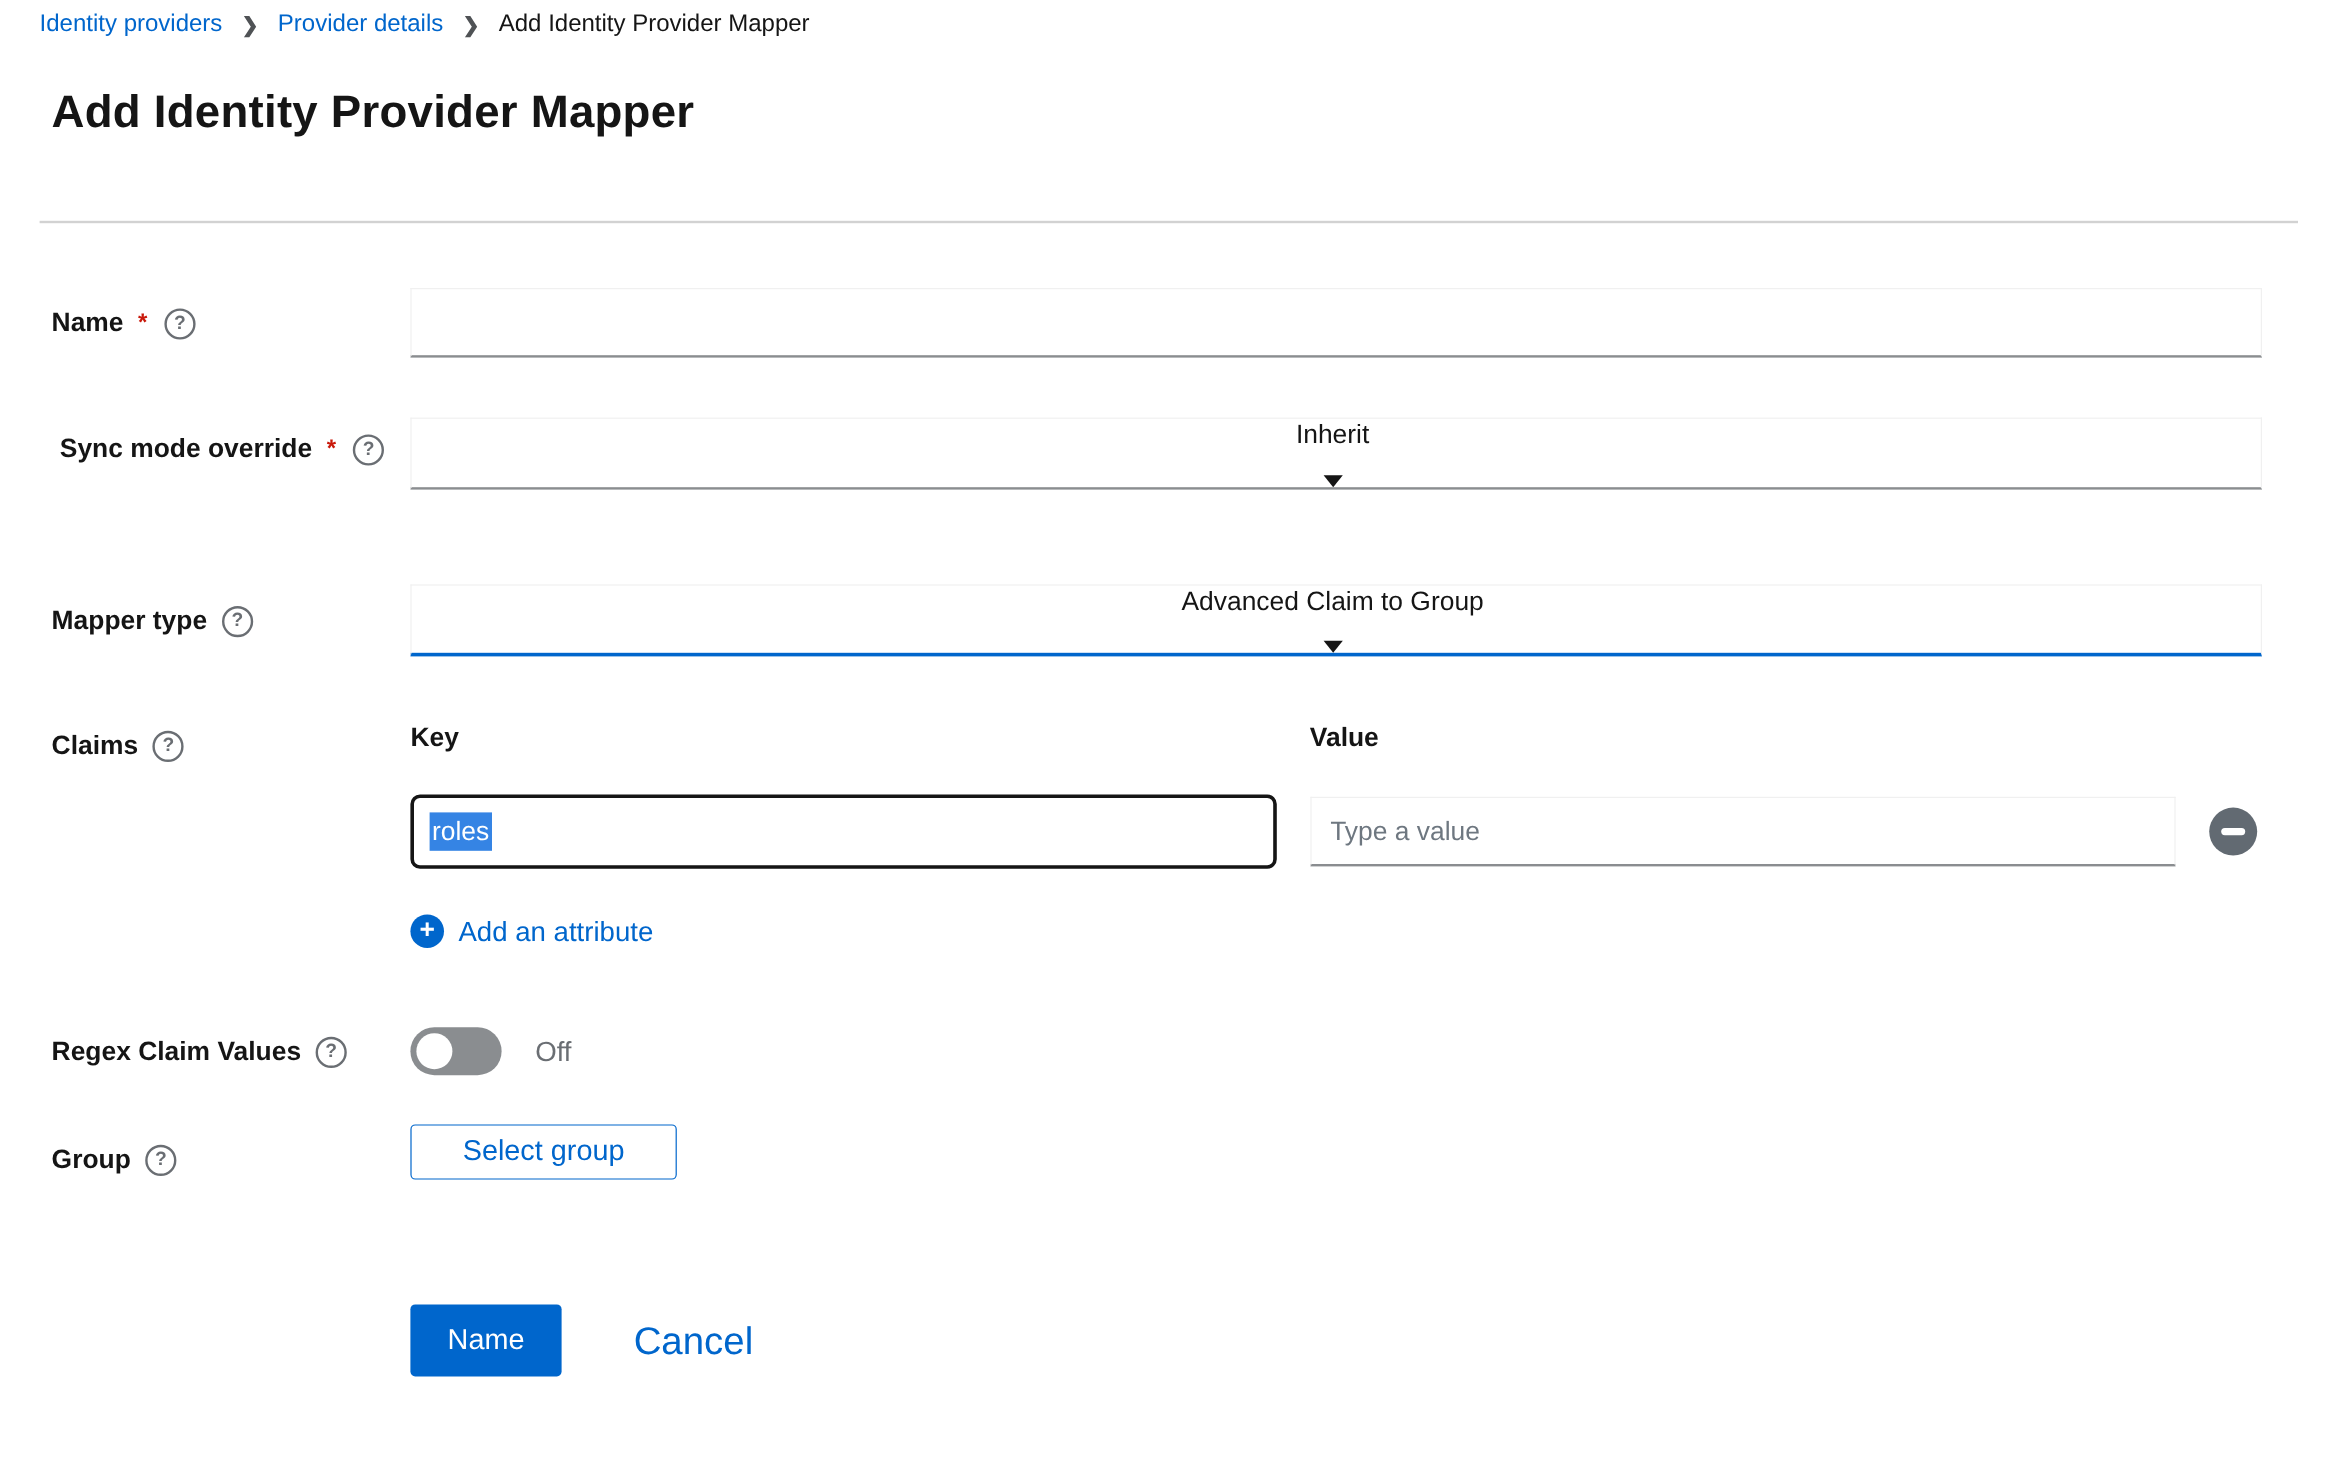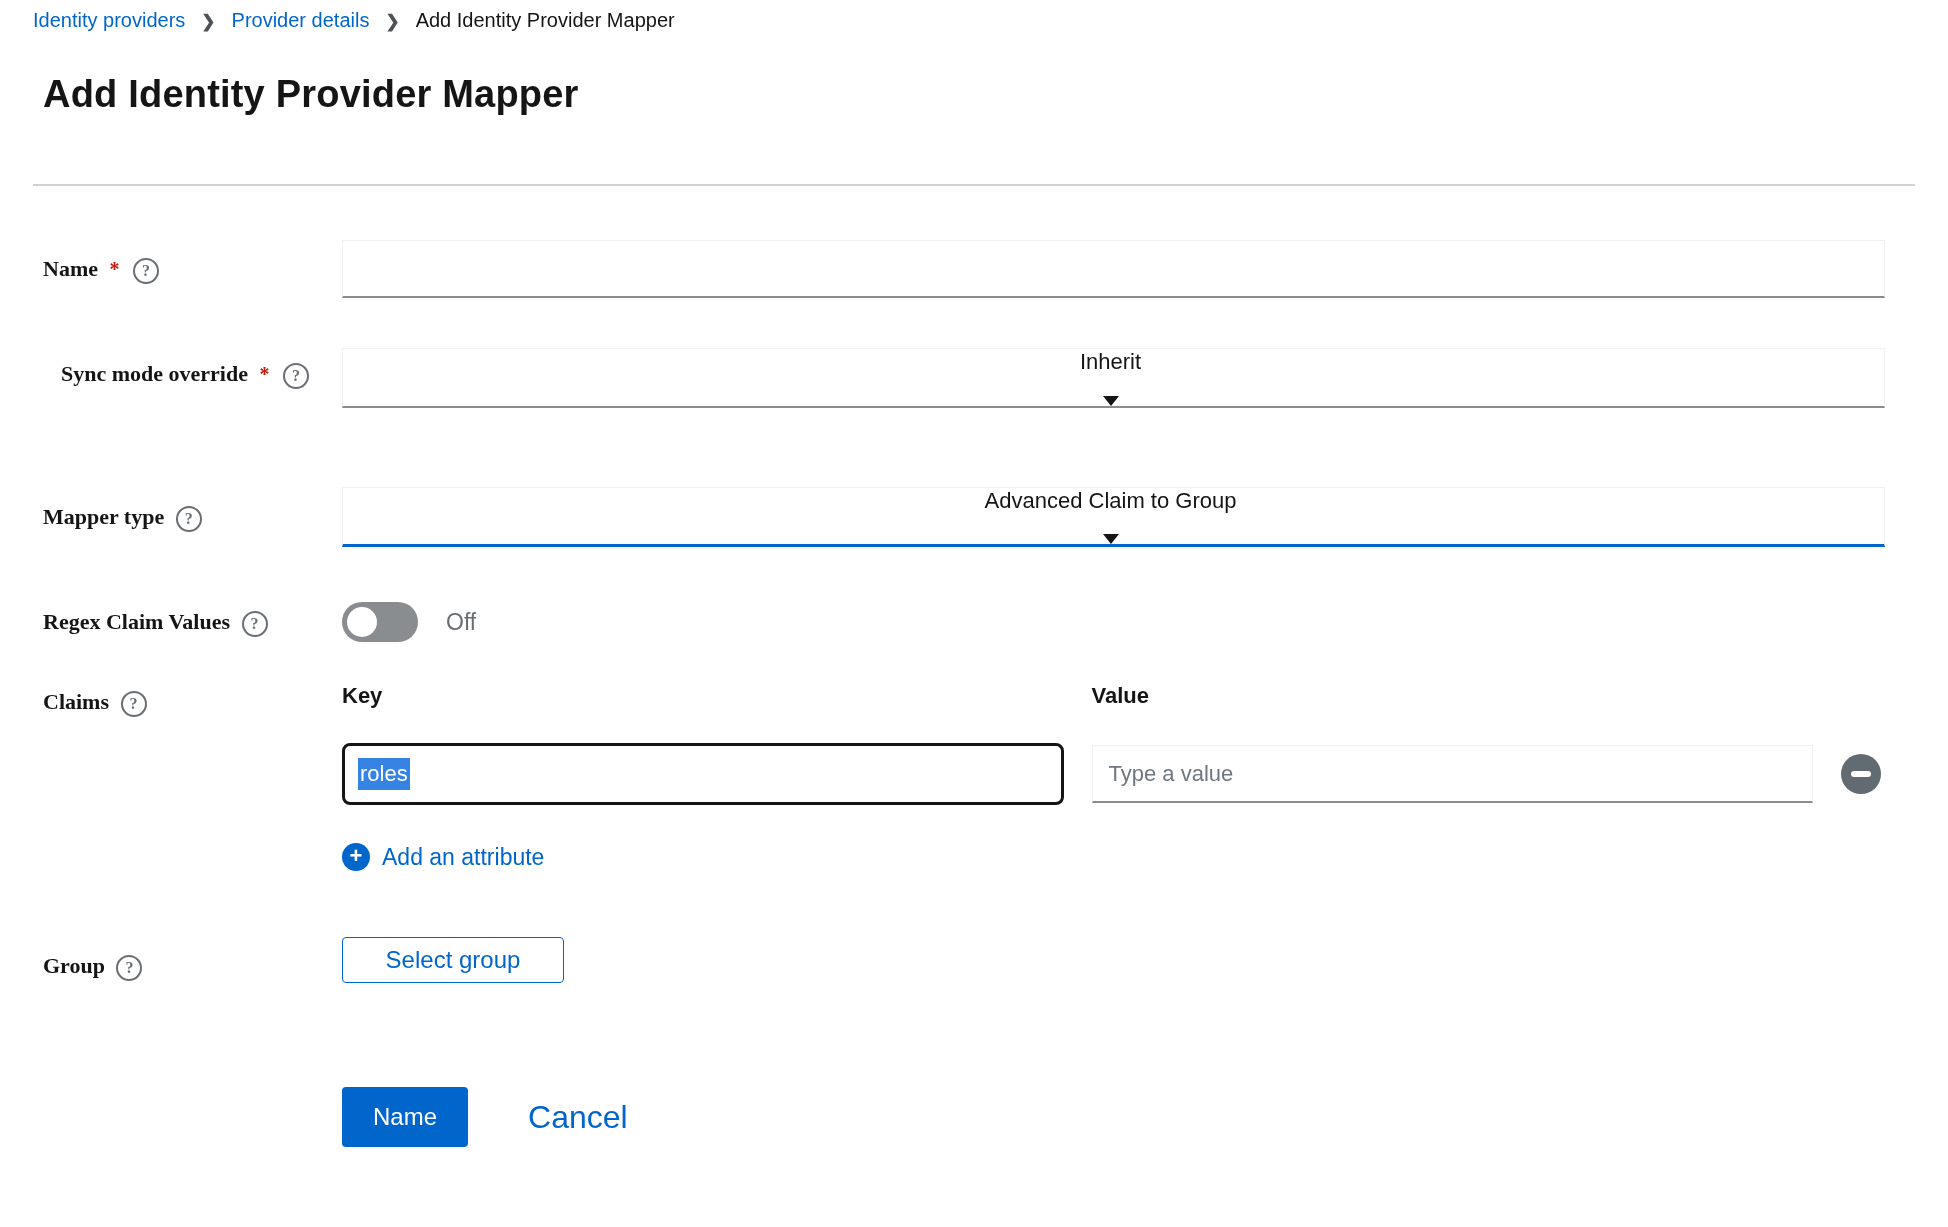--- a/index.html
+++ b/index.html
@@ -15,21 +15,21 @@
   .crumb-sep { color:#4f5255; font-size:17px; font-weight:bold; transform:translateY(1px); }
   .crumb-current { color:#151515; }
 
   
   .page-title { margin:44px 0 0 43px; font-size:38px; line-height:44px; font-weight:600; letter-spacing:0.2px; }
   .divider { height:2px; background:#d2d2d2; margin:68px 33px 0 33px; }
 
   
   .form { margin-top:54px; padding:0 63px 0 43px; }
   .form-row { display:grid; grid-template-columns:299px 1fr; align-items:start; }
-  .label-cell { max-width:284px; font-size:22px; font-weight:bold; line-height:34px;font-family:Liberation Serif, serif; }
+  .label-cell { max-width:284px; font-size:22px; font-weight:bold; line-height:34px; }
   .label-cell .label-text { margin-right:6px; }
   .req { color:#c9190b; font-size:20px; vertical-align:top; margin-right:8px; }
   .help-icon {
     display:inline-flex; align-items:center; justify-content:center;
     width:26px; height:26px; border:2.5px solid #6a6e73; border-radius:50%;
     color:#6a6e73; font-size:16px; font-weight:bold; vertical-align:middle; cursor:pointer;
     line-height:1;
   }
 
   
@@ -139,33 +139,20 @@
   </div>
 
   <div class="form-row row-mapper">
     <div class="label-cell">
       <span class="label-text">Mapper type</span>
       <span class="help-icon">?</span>
     </div>
     <div class="pf-select focused">
       <span>Advanced Claim to Group</span>
       <span class="caret"></span>
-    </div>
-  </div>
-
-  <div class="form-row row-regex">
-    <div class="label-cell">
-      <span class="label-text">Regex Claim Values</span>
-      <span class="help-icon">?</span>
-    </div>
-    <div class="toggle-wrap">
-      <div class="toggle" role="switch" aria-checked="false">
-        <div class="toggle-knob"></div>
-      </div>
-      <span class="toggle-state">Off</span>
     </div>
   </div>
 
   <div class="form-row row-claims">
     <div class="label-cell">
       <span class="label-text">Claims</span>
       <span class="help-icon">?</span>
     </div>
     <div>
       <div class="kv-grid">
@@ -181,20 +168,33 @@
           <span class="minus-bar"></span>
         </button>
       </div>
       <a class="add-attr" href="#">
         <span class="plus-icon">+</span>
         <span class="add-attr-label">Add an attribute</span>
       </a>
     </div>
   </div>
 
+  <div class="form-row row-regex">
+    <div class="label-cell">
+      <span class="label-text">Regex Claim Values</span>
+      <span class="help-icon">?</span>
+    </div>
+    <div class="toggle-wrap">
+      <div class="toggle" role="switch" aria-checked="false">
+        <div class="toggle-knob"></div>
+      </div>
+      <span class="toggle-state">Off</span>
+    </div>
+  </div>
+
   <div class="form-row row-group">
     <div class="label-cell">
       <span class="label-text">Group</span>
       <span class="help-icon">?</span>
     </div>
     <div>
       <button class="secondary-btn">Select group</button>
     </div>
   </div>
 

